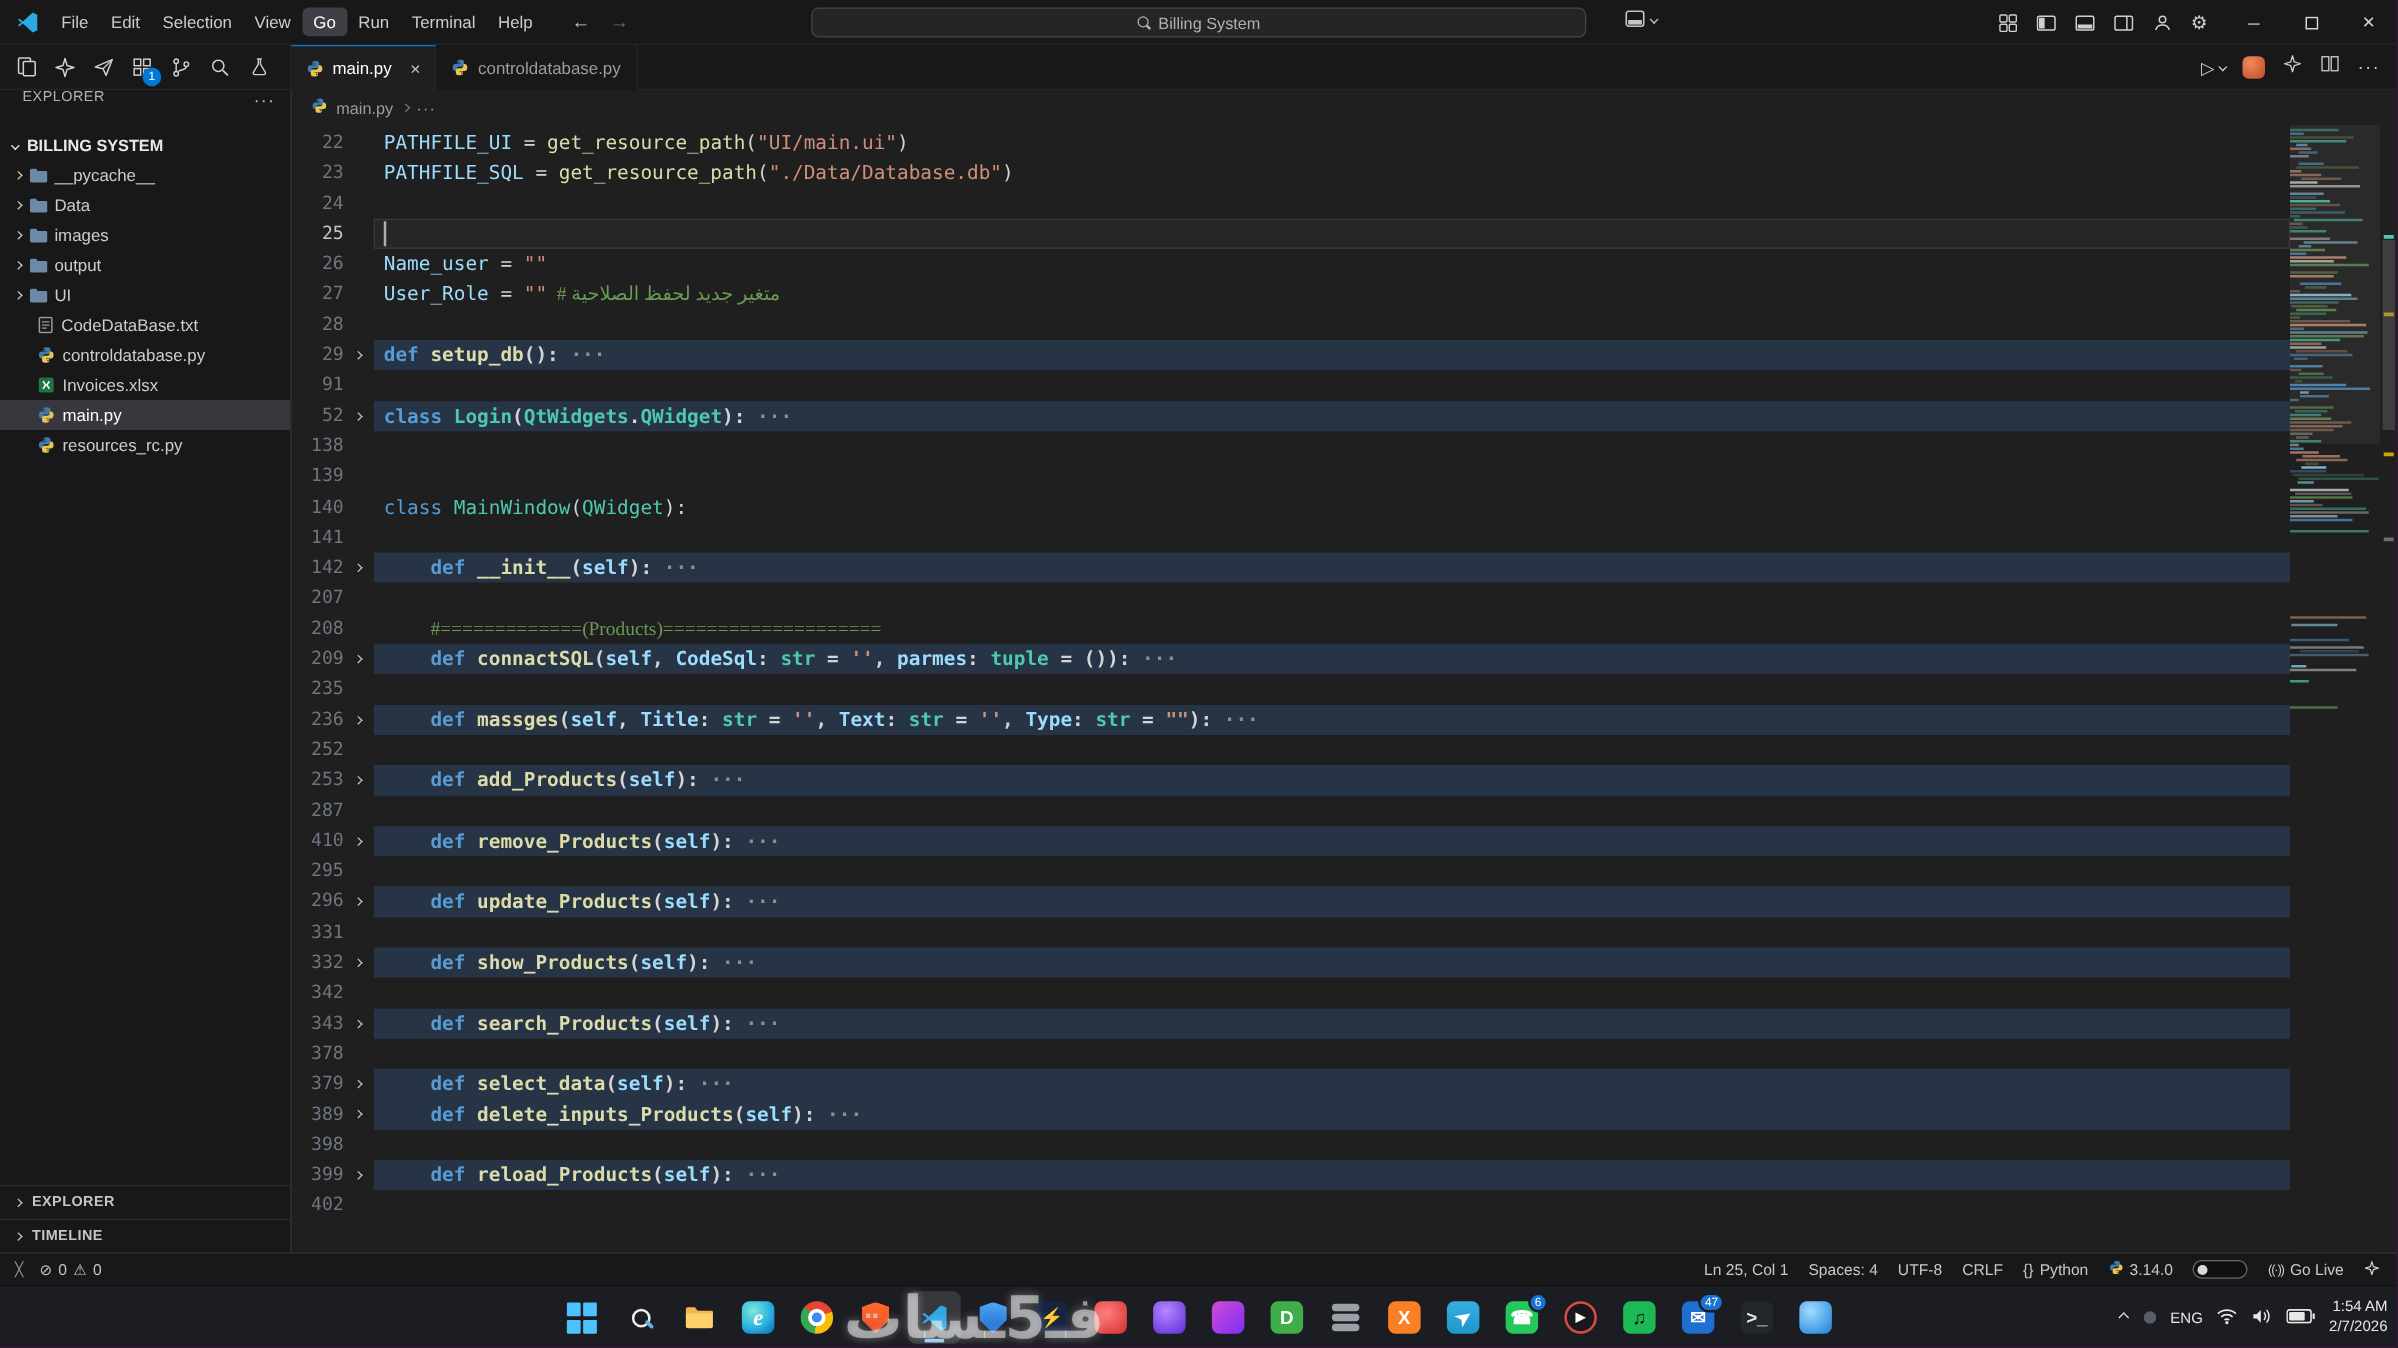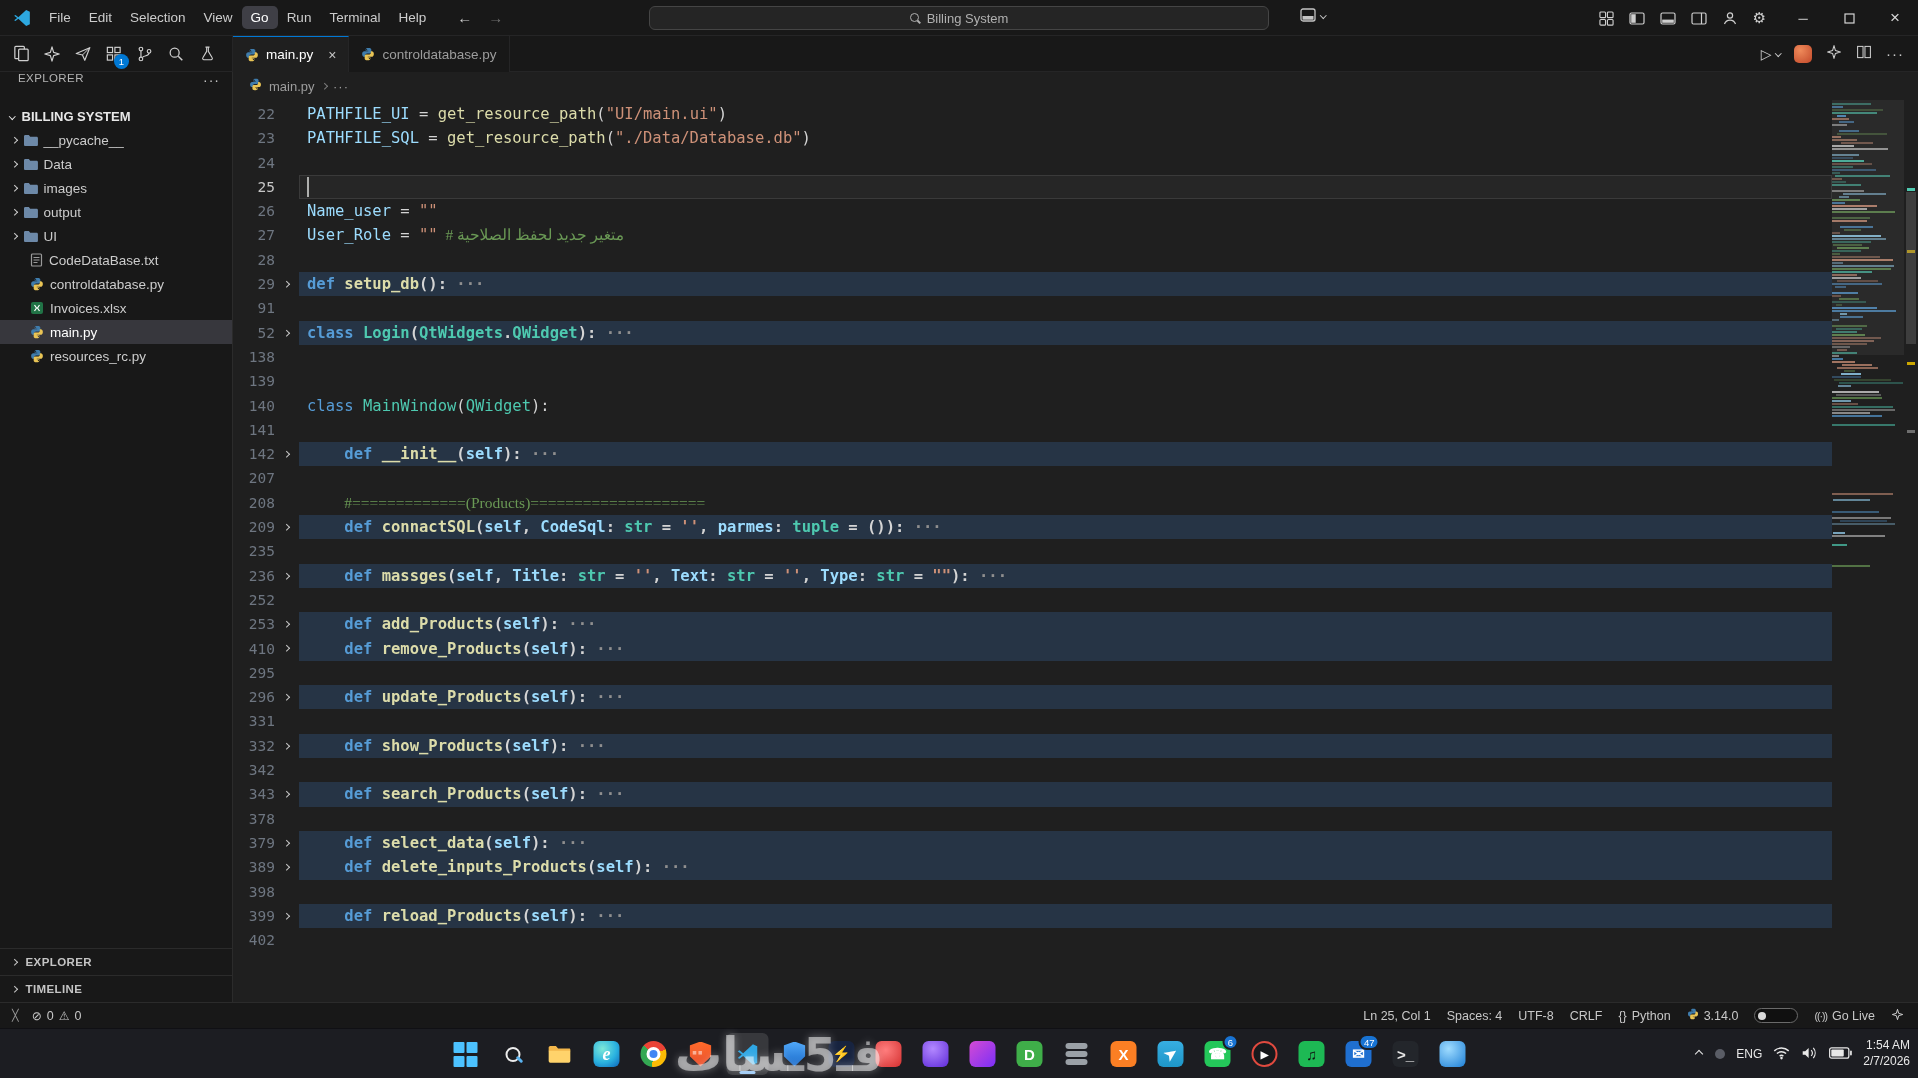--- a/index.html
+++ b/index.html
@@ -578,20 +578,27 @@
             </div>
             <div class="cl hl">
               <div class="gut">
                 <span class="ln">253</span>
                 <span class="fch">
                   <span class="chev sm right"></span>
                 </span>
               </div>
               <div class="body"><span class="codetext"><span>    </span><span class="tk-k">def </span><span class="tk-f">add_Products</span><span class="tk-p">(</span><span class="tk-v">self</span><span class="tk-p">):</span><span class="tk-d"> ···</span></span></div>
             </div>
+            <div class="cl">
+              <div class="gut">
+                <span class="ln">287</span>
+                <span class="fch"></span>
+              </div>
+              <div class="body"><span class="codetext"></span></div>
+            </div>
             <div class="cl hl">
               <div class="gut">
                 <span class="ln">410</span>
                 <span class="fch">
                   <span class="chev sm right"></span>
                 </span>
               </div>
               <div class="body"><span class="codetext"><span>    </span><span class="tk-k">def </span><span class="tk-f">remove_Products</span><span class="tk-p">(</span><span class="tk-v">self</span><span class="tk-p">):</span><span class="tk-d"> ···</span></span></div>
             </div>
             <div class="cl">

